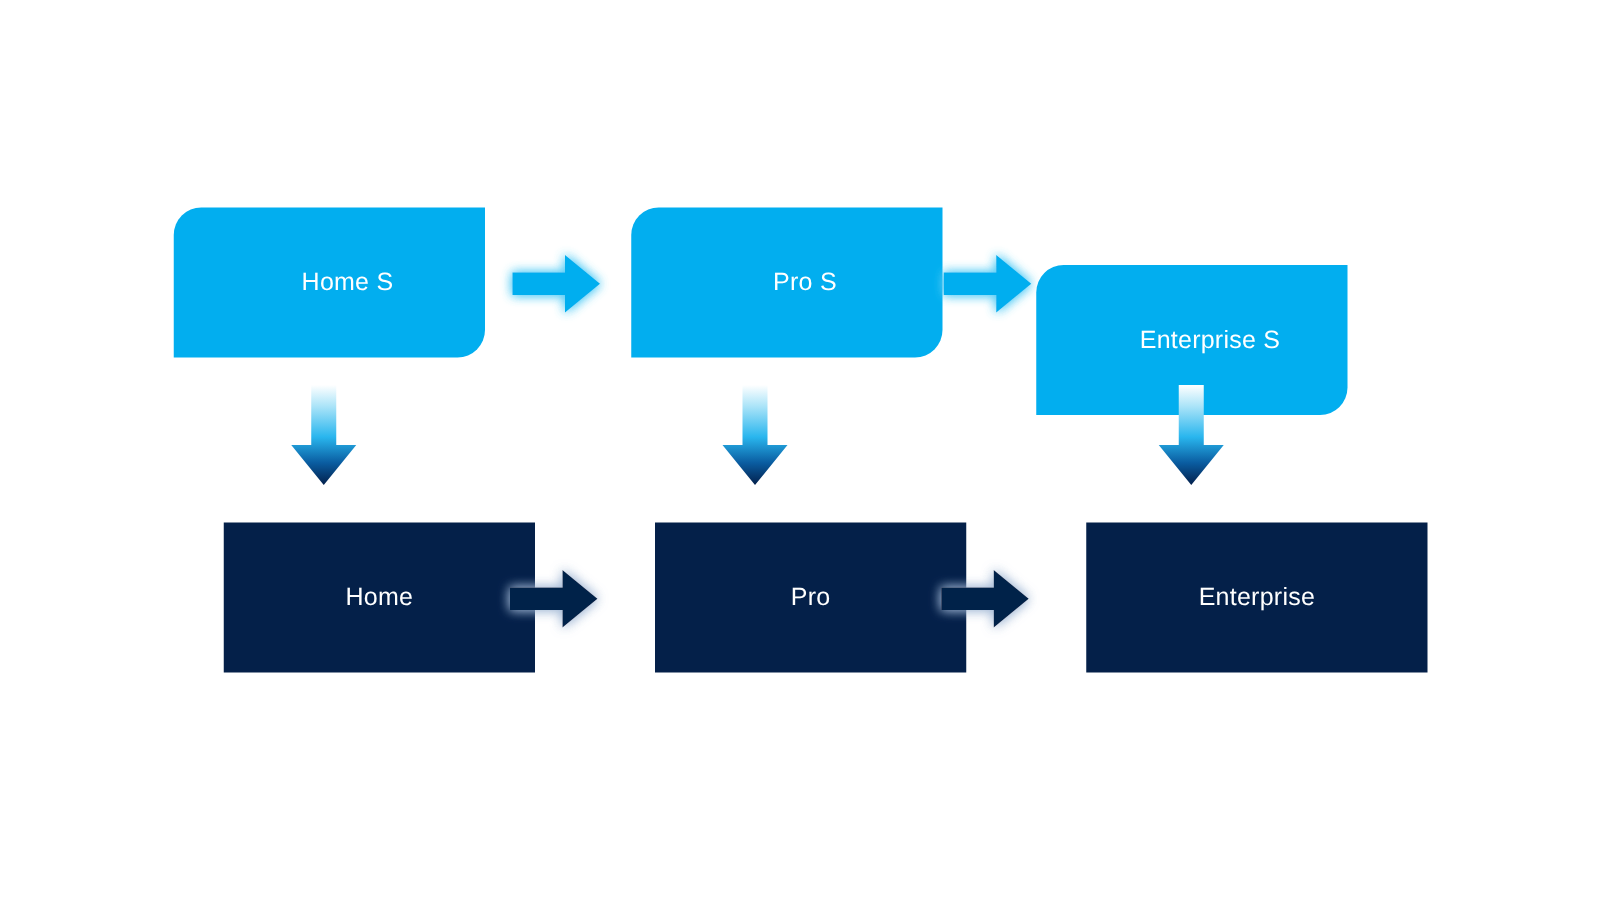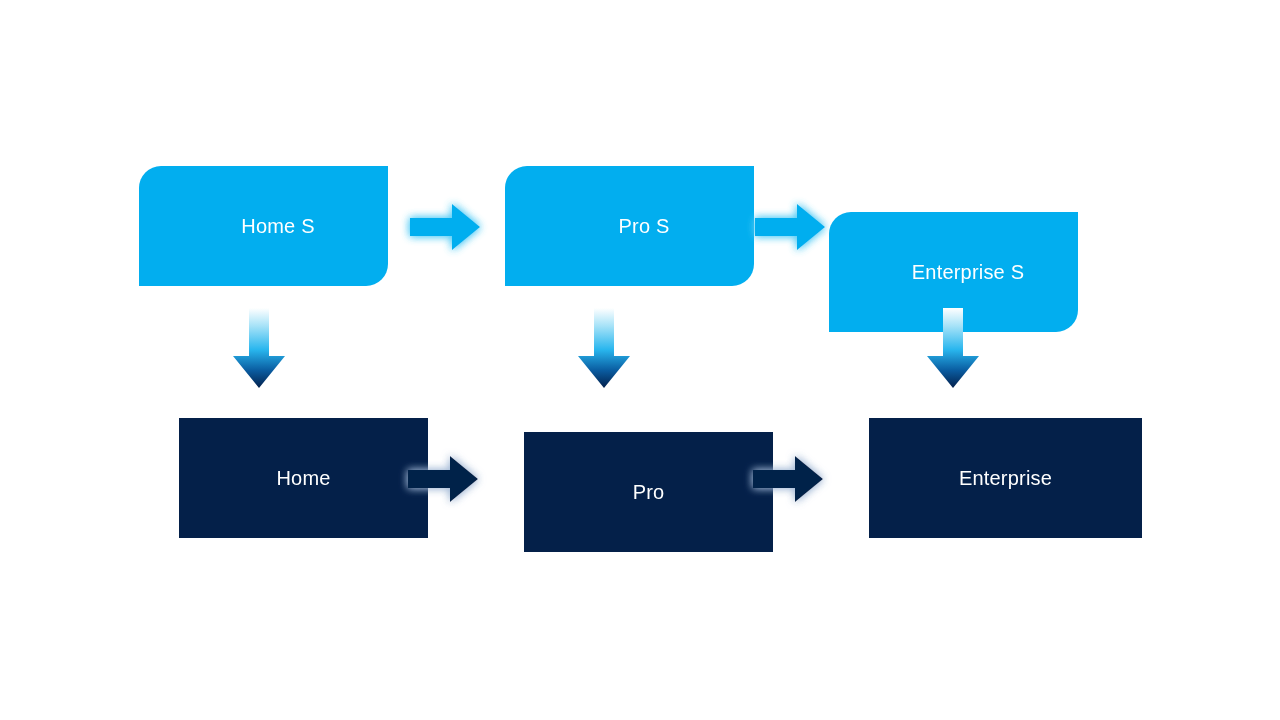--- a/index.html
+++ b/index.html
@@ -76,21 +76,21 @@
   </div>
 
   <div class="node tier-s" style="left:829px; top:166px; width:249px; height:120px;margin-top:46px;">
     <span>Enterprise S</span>
   </div>
 
   <div class="node tier-base" style="left:139px; top:418px; width:249px; height:120px;">
     <span>Home</span>
   </div>
 
-  <div class="node tier-base" style="left:484px; top:432px; width:249px; height:120px;">
+  <div class="node tier-base" style="left:484px; top:418px; width:249px; height:120px;">
     <span>Pro</span>
   </div>
 
   <div class="node tier-base" style="left:829px; top:418px; width:273px; height:120px;">
     <span>Enterprise</span>
   </div>
 
   <div class="arrow" style="left:402px; top:196px; width:84px; height:62px;">
     <svg width="84" height="62" viewBox="0 0 84 62" aria-hidden="true">
       <defs>

